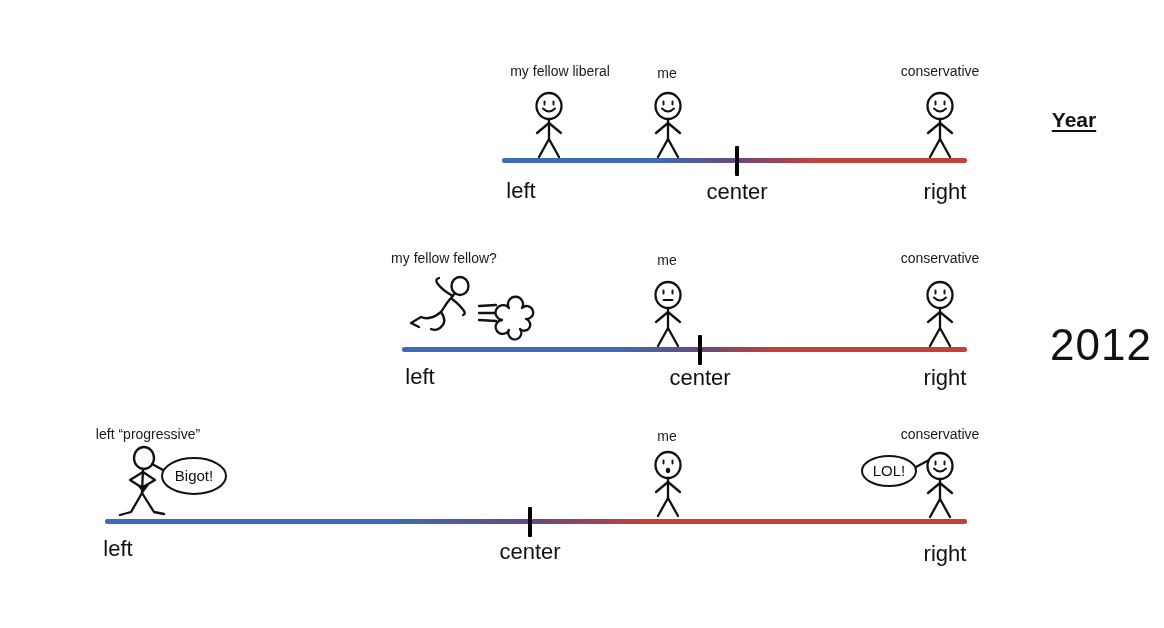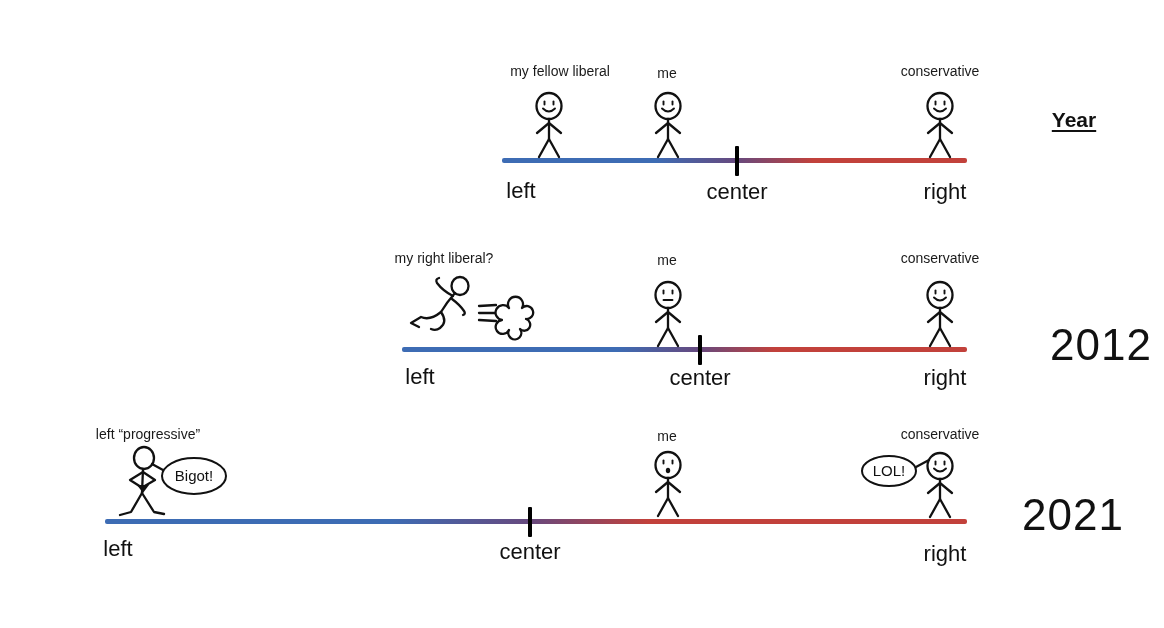--- a/index.html
+++ b/index.html
@@ -25,21 +25,20 @@
   .face{stroke:#111;stroke-width:1.9;stroke-linecap:round;fill:none;}
   .bubble-text{font-family:"Liberation Sans","DejaVu Sans",sans-serif;font-size:15px;fill:#111;}
 </style>
 </head>
 <body>
 
 <div class="canvas">
 
   <div class="abs ctr year-header" style="left:1074px;top:82px;margin-top:26px;">Year</div>
   <div class="abs ctr year-value" style="left:1073px;top:323px;margin-left:28px;">2012</div>
-  <div class="abs ctr year-value" style="left:1073px;top:493px;">2021</div>
 
   <div class="abs spectrum r1" style="left:502px;top:158px;width:465px;"></div>
   <div class="abs tick" style="left:735px;top:146px;"></div>
 
   <div class="abs ctr fig-label" style="left:560px;top:63px;">my fellow liberal</div>
   <div class="abs ctr fig-label" style="left:667px;top:65px;">me</div>
   <div class="abs ctr fig-label" style="left:940px;top:63px;">conservative</div>
 
   <svg class="abs" style="left:527px;top:92px;" width="44" height="68" viewBox="0 0 44 68">
     <ellipse class="head" cx="22" cy="14" rx="12.5" ry="13"></ellipse>
@@ -69,21 +68,21 @@
     <path class="stroke" d="M12 65 L22 47 L32 65"></path>
   </svg>
 
   <div class="abs ctr axis-label" style="left:521px;top:178px;">left</div>
   <div class="abs ctr axis-label" style="left:737px;top:179px;">center</div>
   <div class="abs ctr axis-label" style="left:945px;top:179px;">right</div>
 
   <div class="abs spectrum r2" style="left:402px;top:347px;width:565px;"></div>
   <div class="abs tick" style="left:698px;top:335px;"></div>
 
-  <div class="abs ctr fig-label" style="left:444px;top:250px;">my right liberal?</div>
+  <div class="abs ctr fig-label" style="left:444px;top:250px;">my fellow fellow?</div>
   <div class="abs ctr fig-label" style="left:667px;top:252px;">me</div>
   <div class="abs ctr fig-label" style="left:940px;top:250px;">conservative</div>
 
   <svg class="abs" style="left:408px;top:274px;" width="72" height="64" viewBox="0 0 72 64">
     <ellipse class="head" cx="52" cy="12" rx="8.5" ry="9"></ellipse>
     <path class="stroke" d="M47 19 Q39 28 33 38"></path>
     <path class="stroke" d="M45 22 Q35 17 29 9 q-2 -4 2 -5"></path>
     <path class="stroke" d="M44 25 Q52 31 56 37 q2 3 -1 4"></path>
     <path class="stroke" d="M33 38 Q22 47 13 43 L3 49 l8 4"></path>
     <path class="stroke" d="M33 38 Q40 48 32 54 q-4 3 -9 1"></path>

